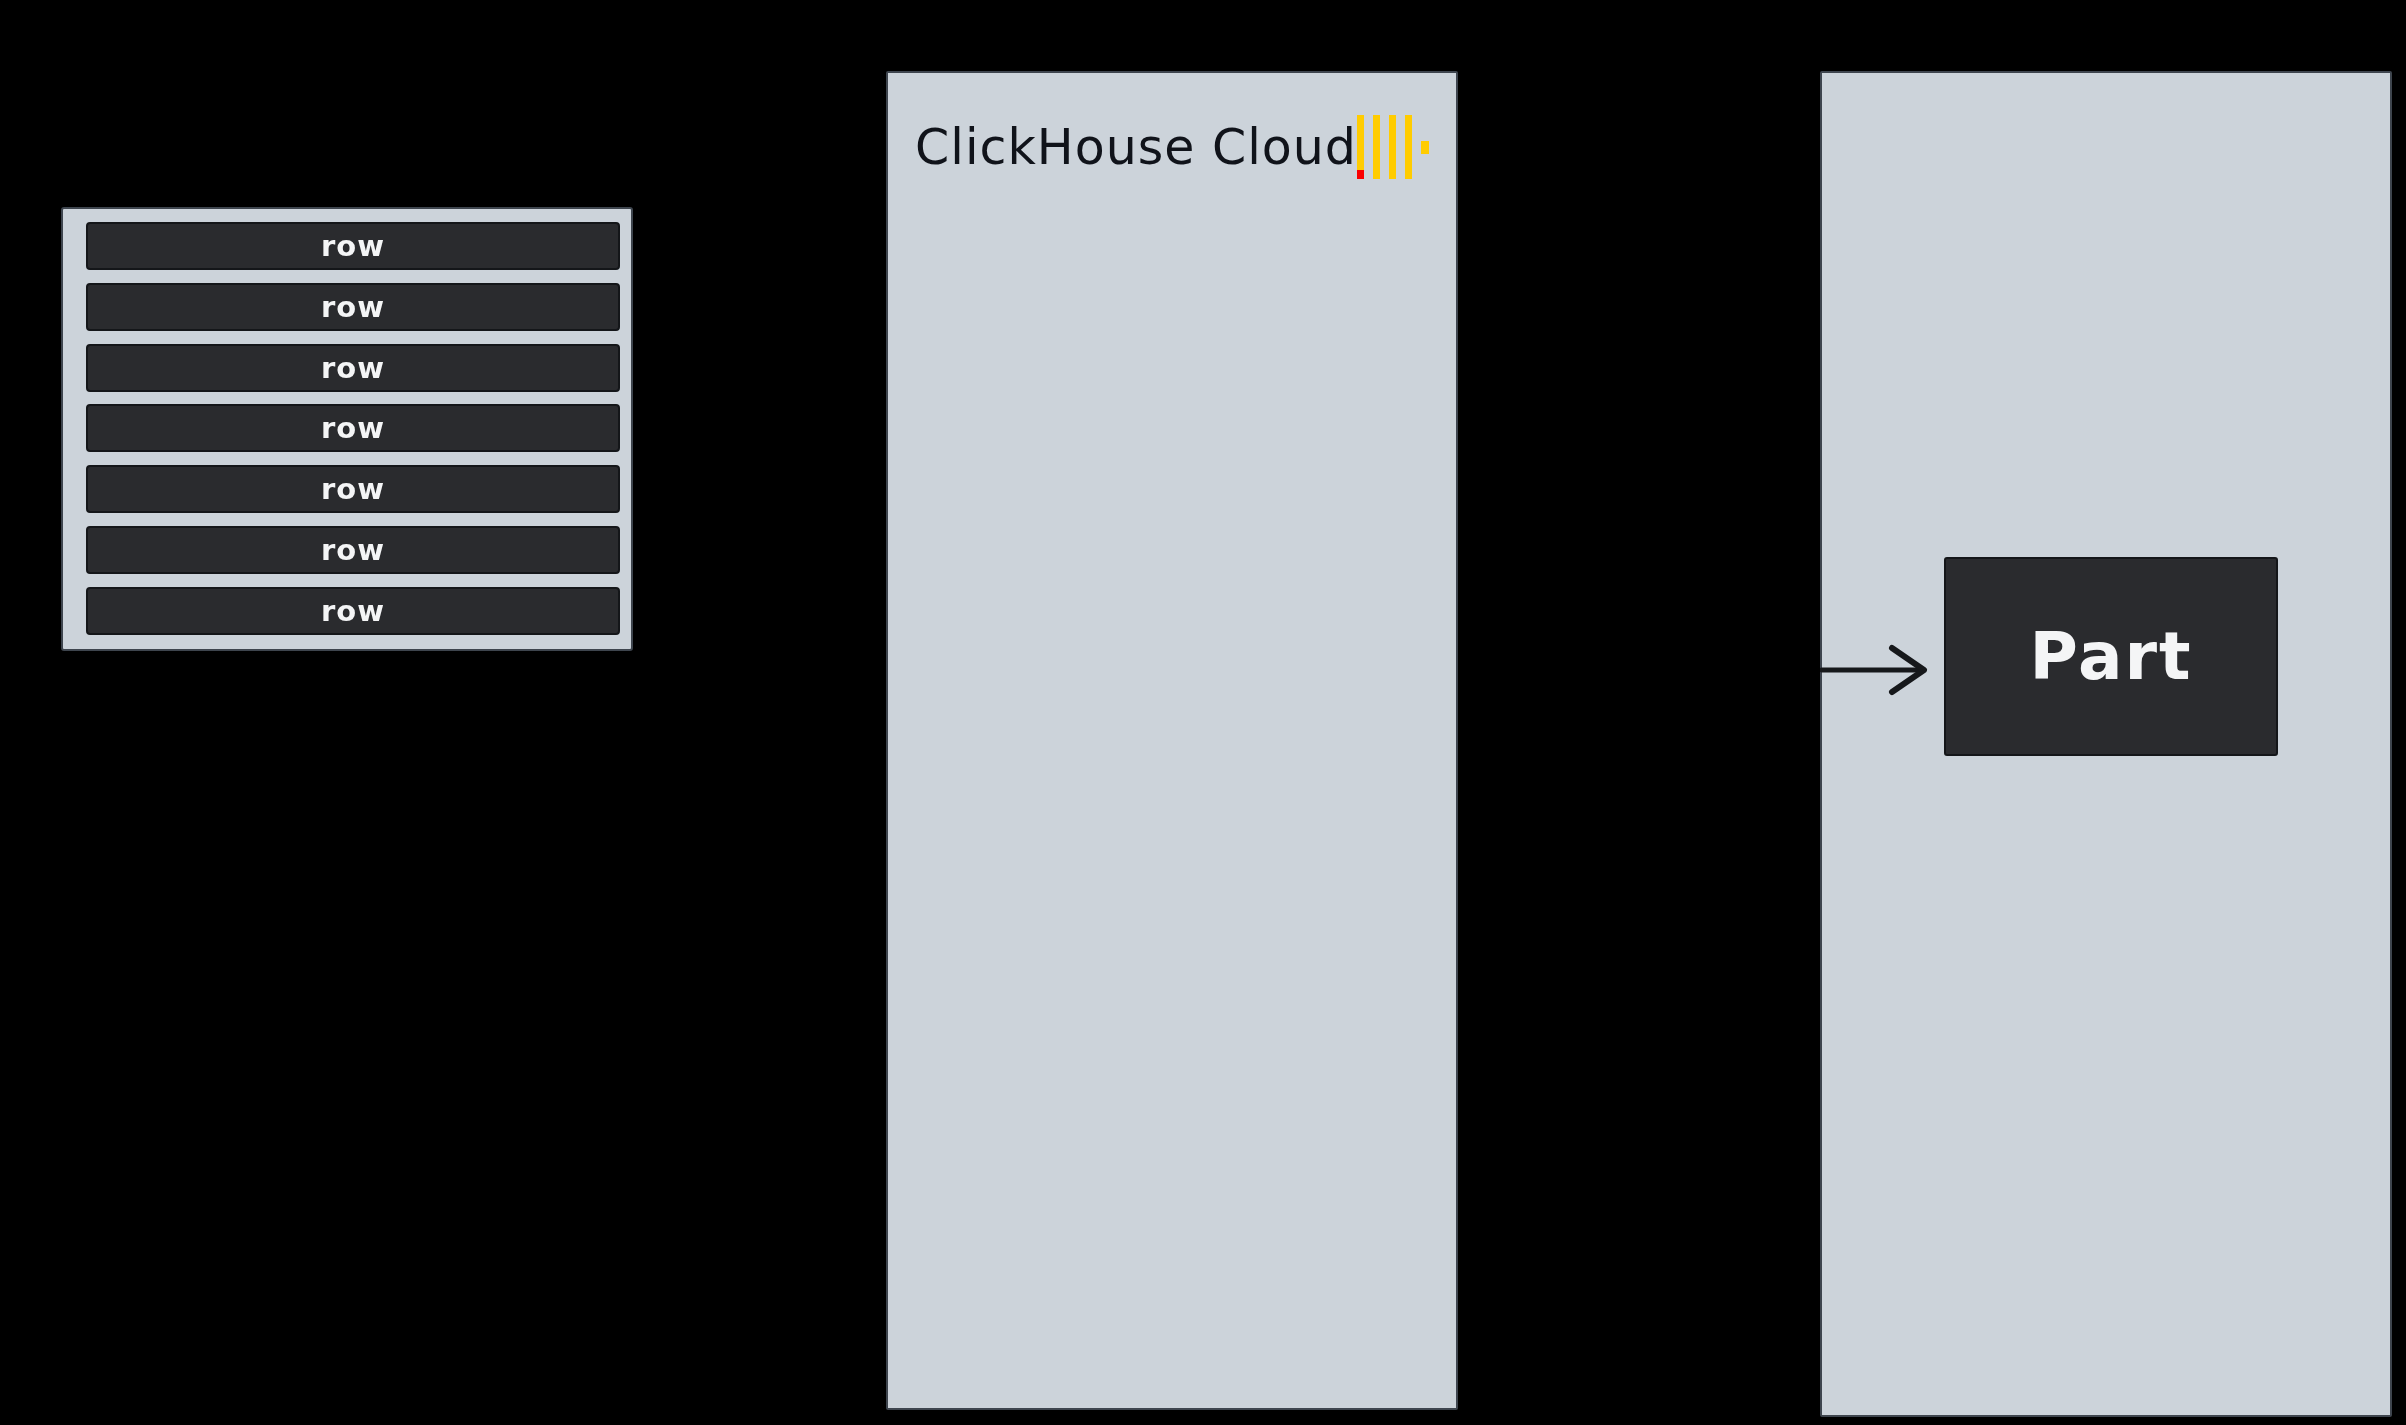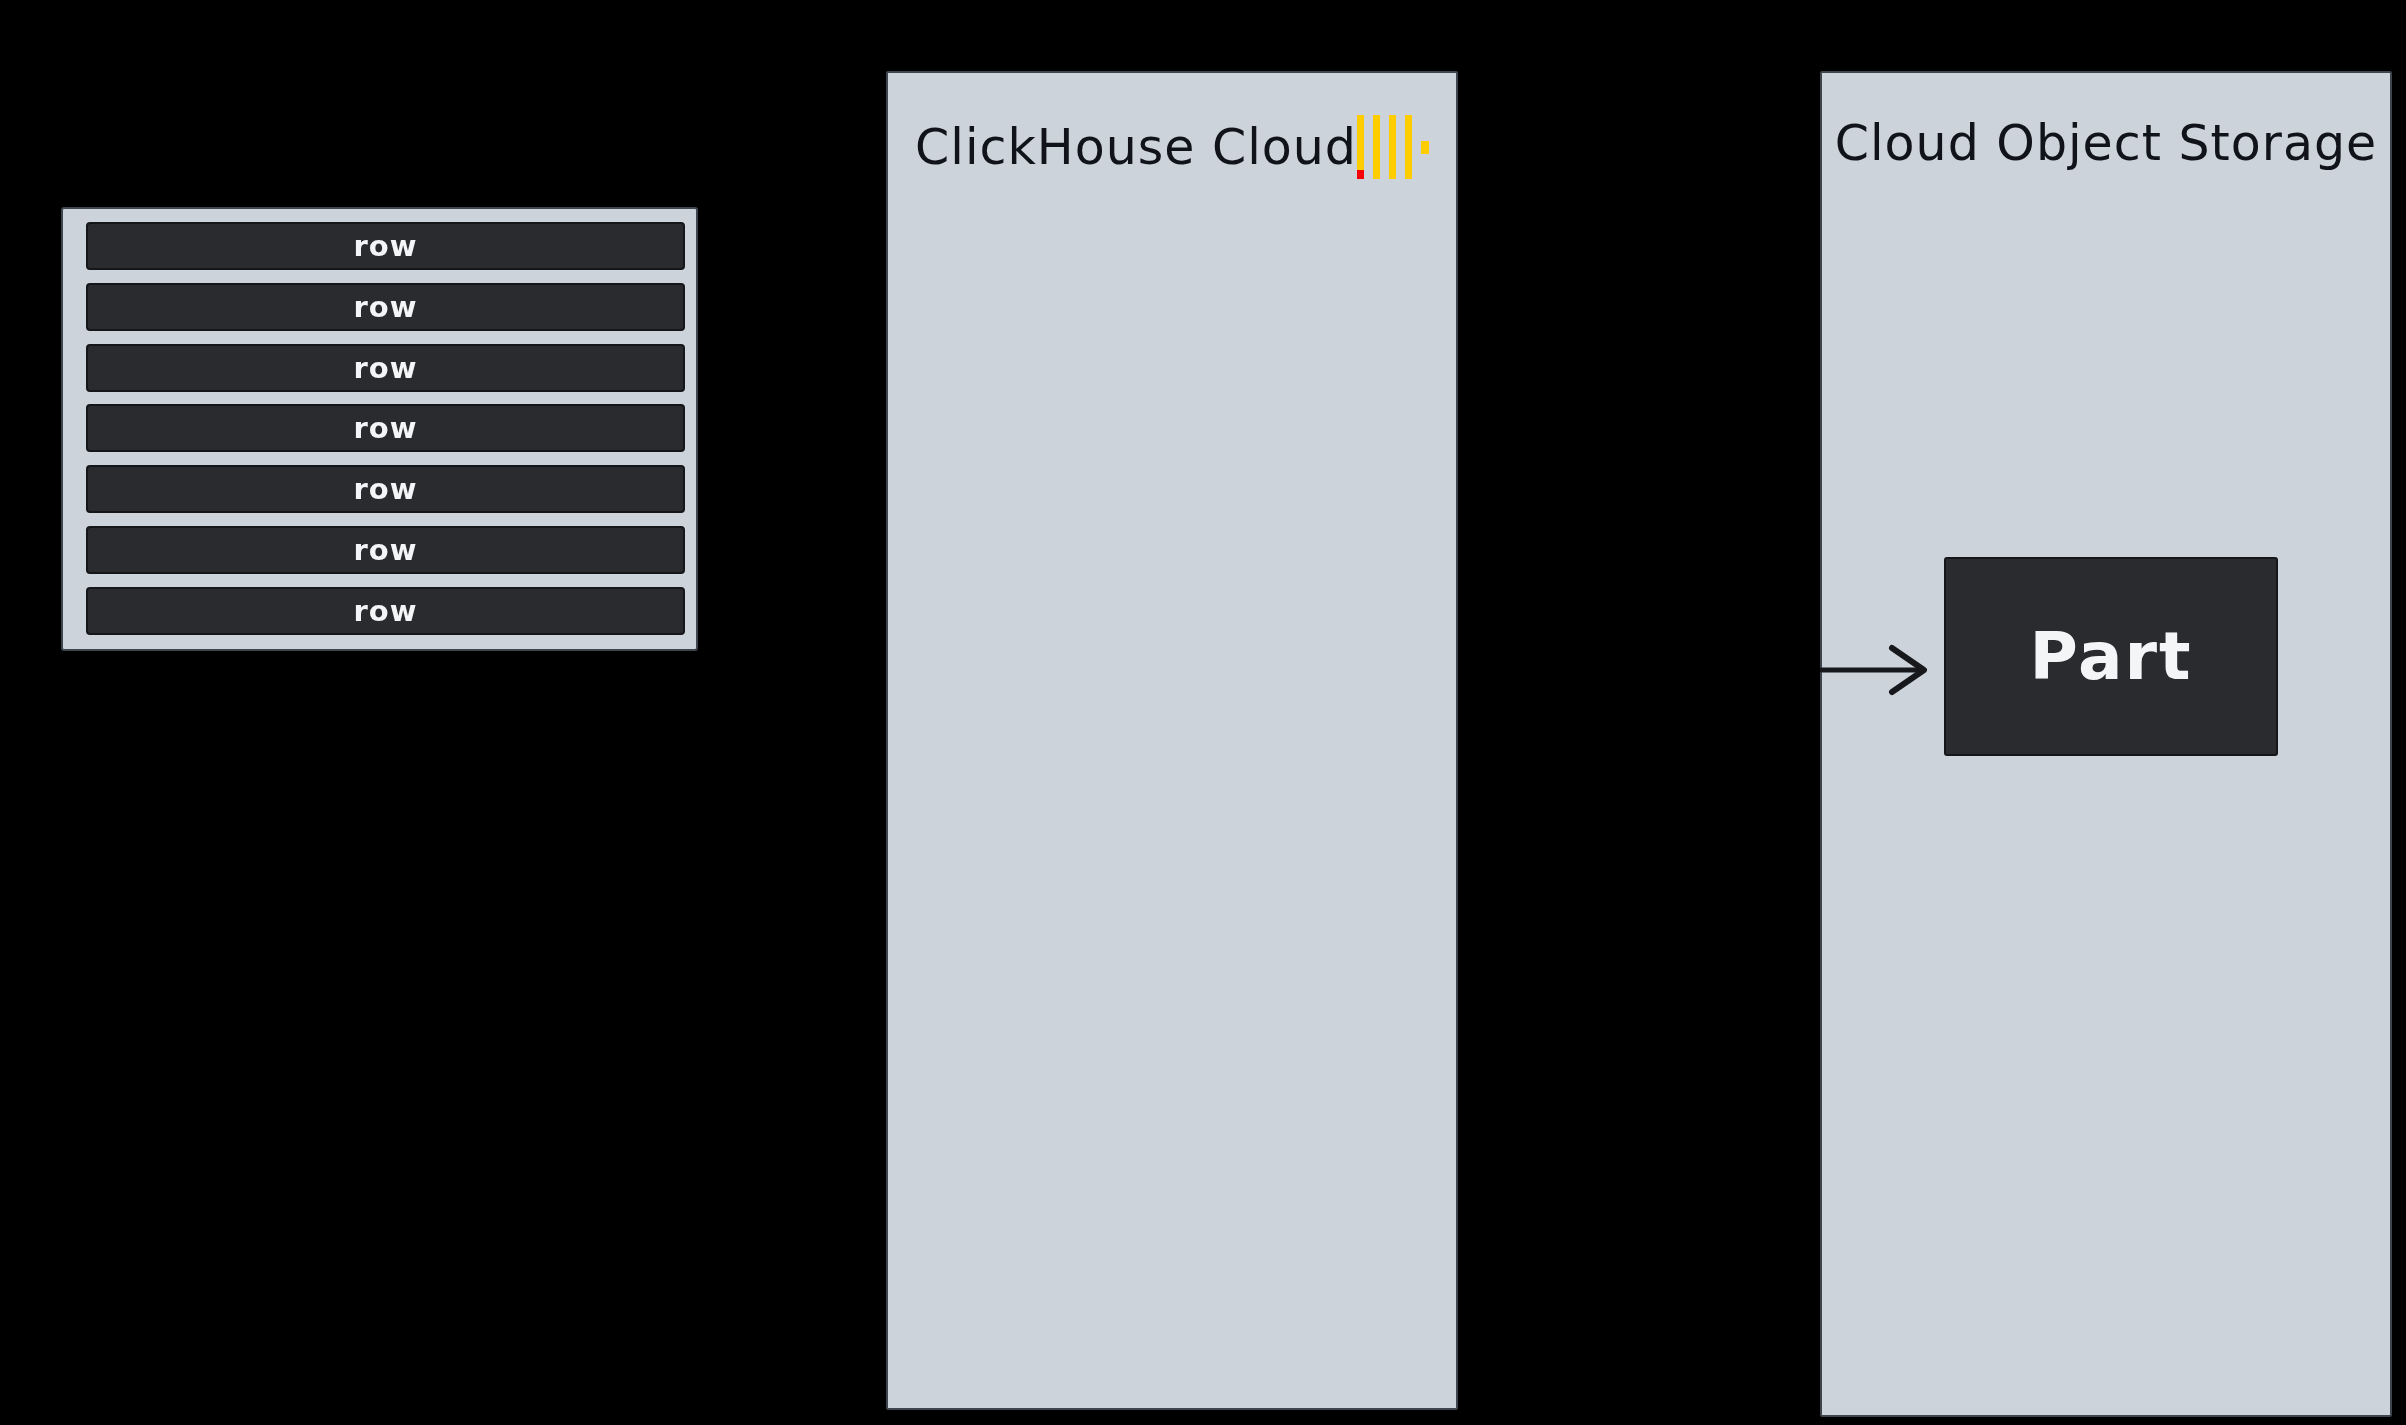--- a/index.html
+++ b/index.html
@@ -12,21 +12,21 @@
   html,body{width:2406px;height:1425px;overflow:hidden}
   body{
     background:var(--canvas_bg);
     font-family:"DejaVu Sans", sans-serif;
     position:relative;
   }
   .stage{position:absolute;inset:0}
 
   
   .rows-stack{
-    position:absolute;left:61px;top:207px;width:637px;height:444px;
+    position:absolute;left:61px;top:207px;width:572px;height:444px;
     background:var(--panel_bg);
     border:2px solid var(--panel_border);
     border-radius:3px;
     display:flex;flex-direction:column;justify-content:space-between;
     padding:13px 11px 14px 23px;
     box-shadow:0 0 0 1px rgba(0,0,0,.35);
   }
   .row{
     height:48px;
     background:var(--dark_box_bg);
@@ -114,23 +114,20 @@
         <div class="bar first"></div>
         <div class="bar"></div>
         <div class="bar"></div>
         <div class="bar"></div>
         <div class="nub"></div>
       </div>
     </div>
   </section>
 
   <section class="panel storage">
-    <div class="panel-title-row">
-      <h2 class="panel-title">Cloud Object Storage</h2>
-    </div>
 
     <svg class="arrow-svg" viewBox="0 0 120 70" fill="none" xmlns="http://www.w3.org/2000/svg">
       <line x1="2" y1="35" x2="101" y2="35" stroke="currentColor" stroke-width="5" stroke-linecap="round"></line>
       <polyline points="72,13 104,35 72,57" stroke="currentColor" stroke-width="6" stroke-linecap="round" stroke-linejoin="round" fill="none"></polyline>
     </svg>
 
     <div class="part-box">
       <span>Part</span>
     </div>
   </section>

